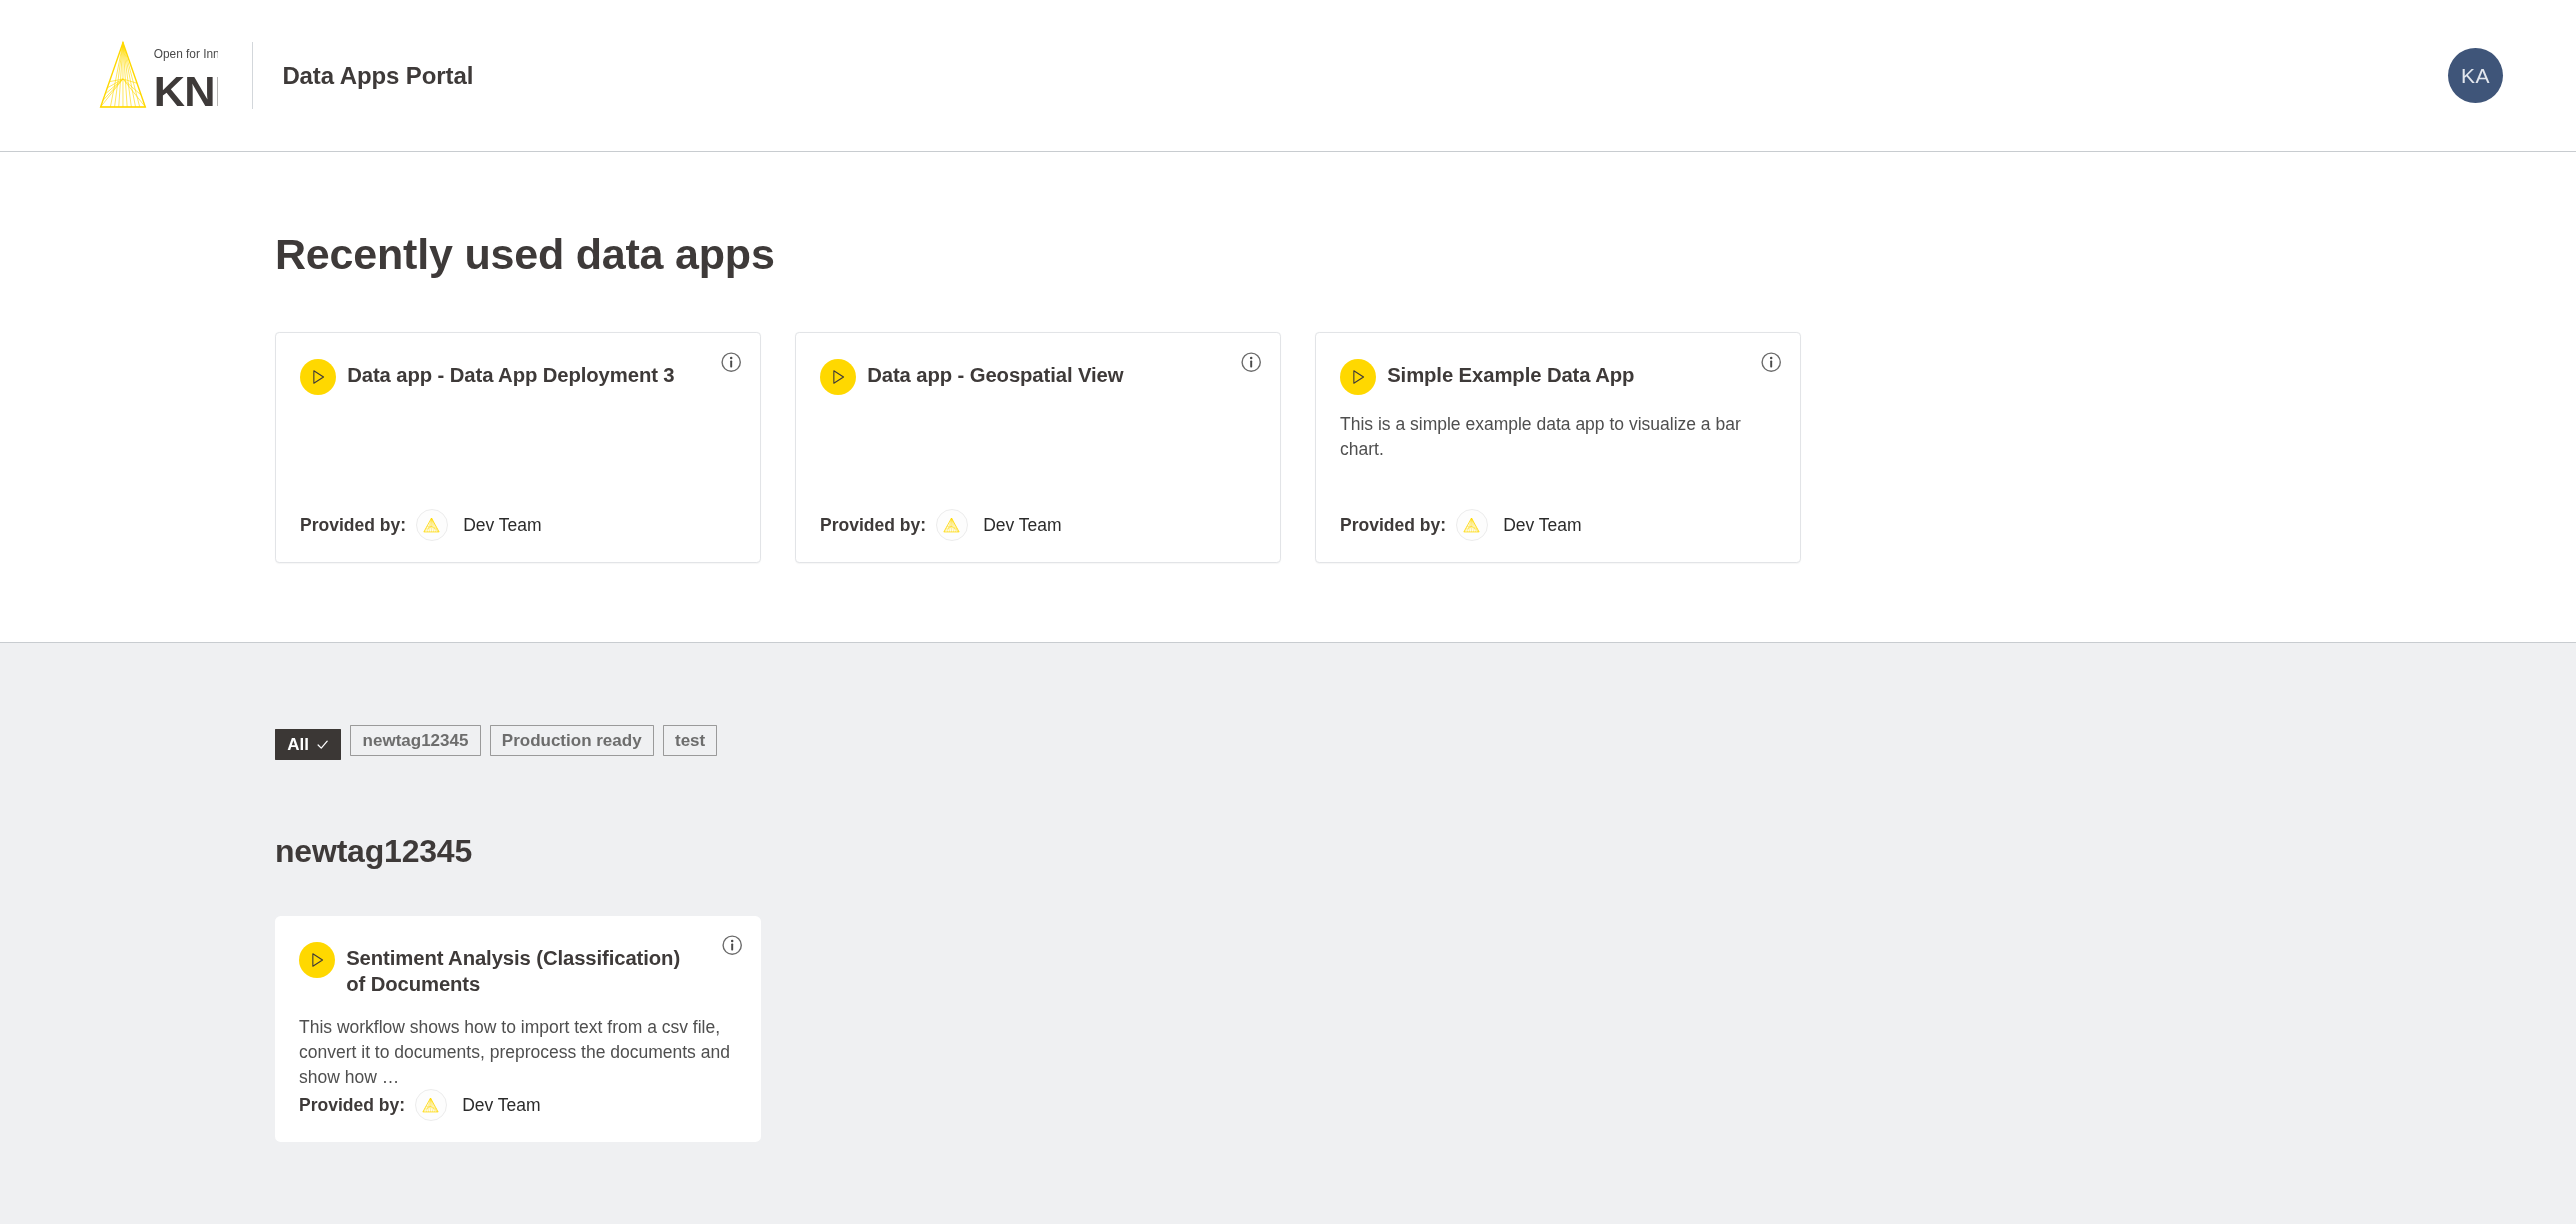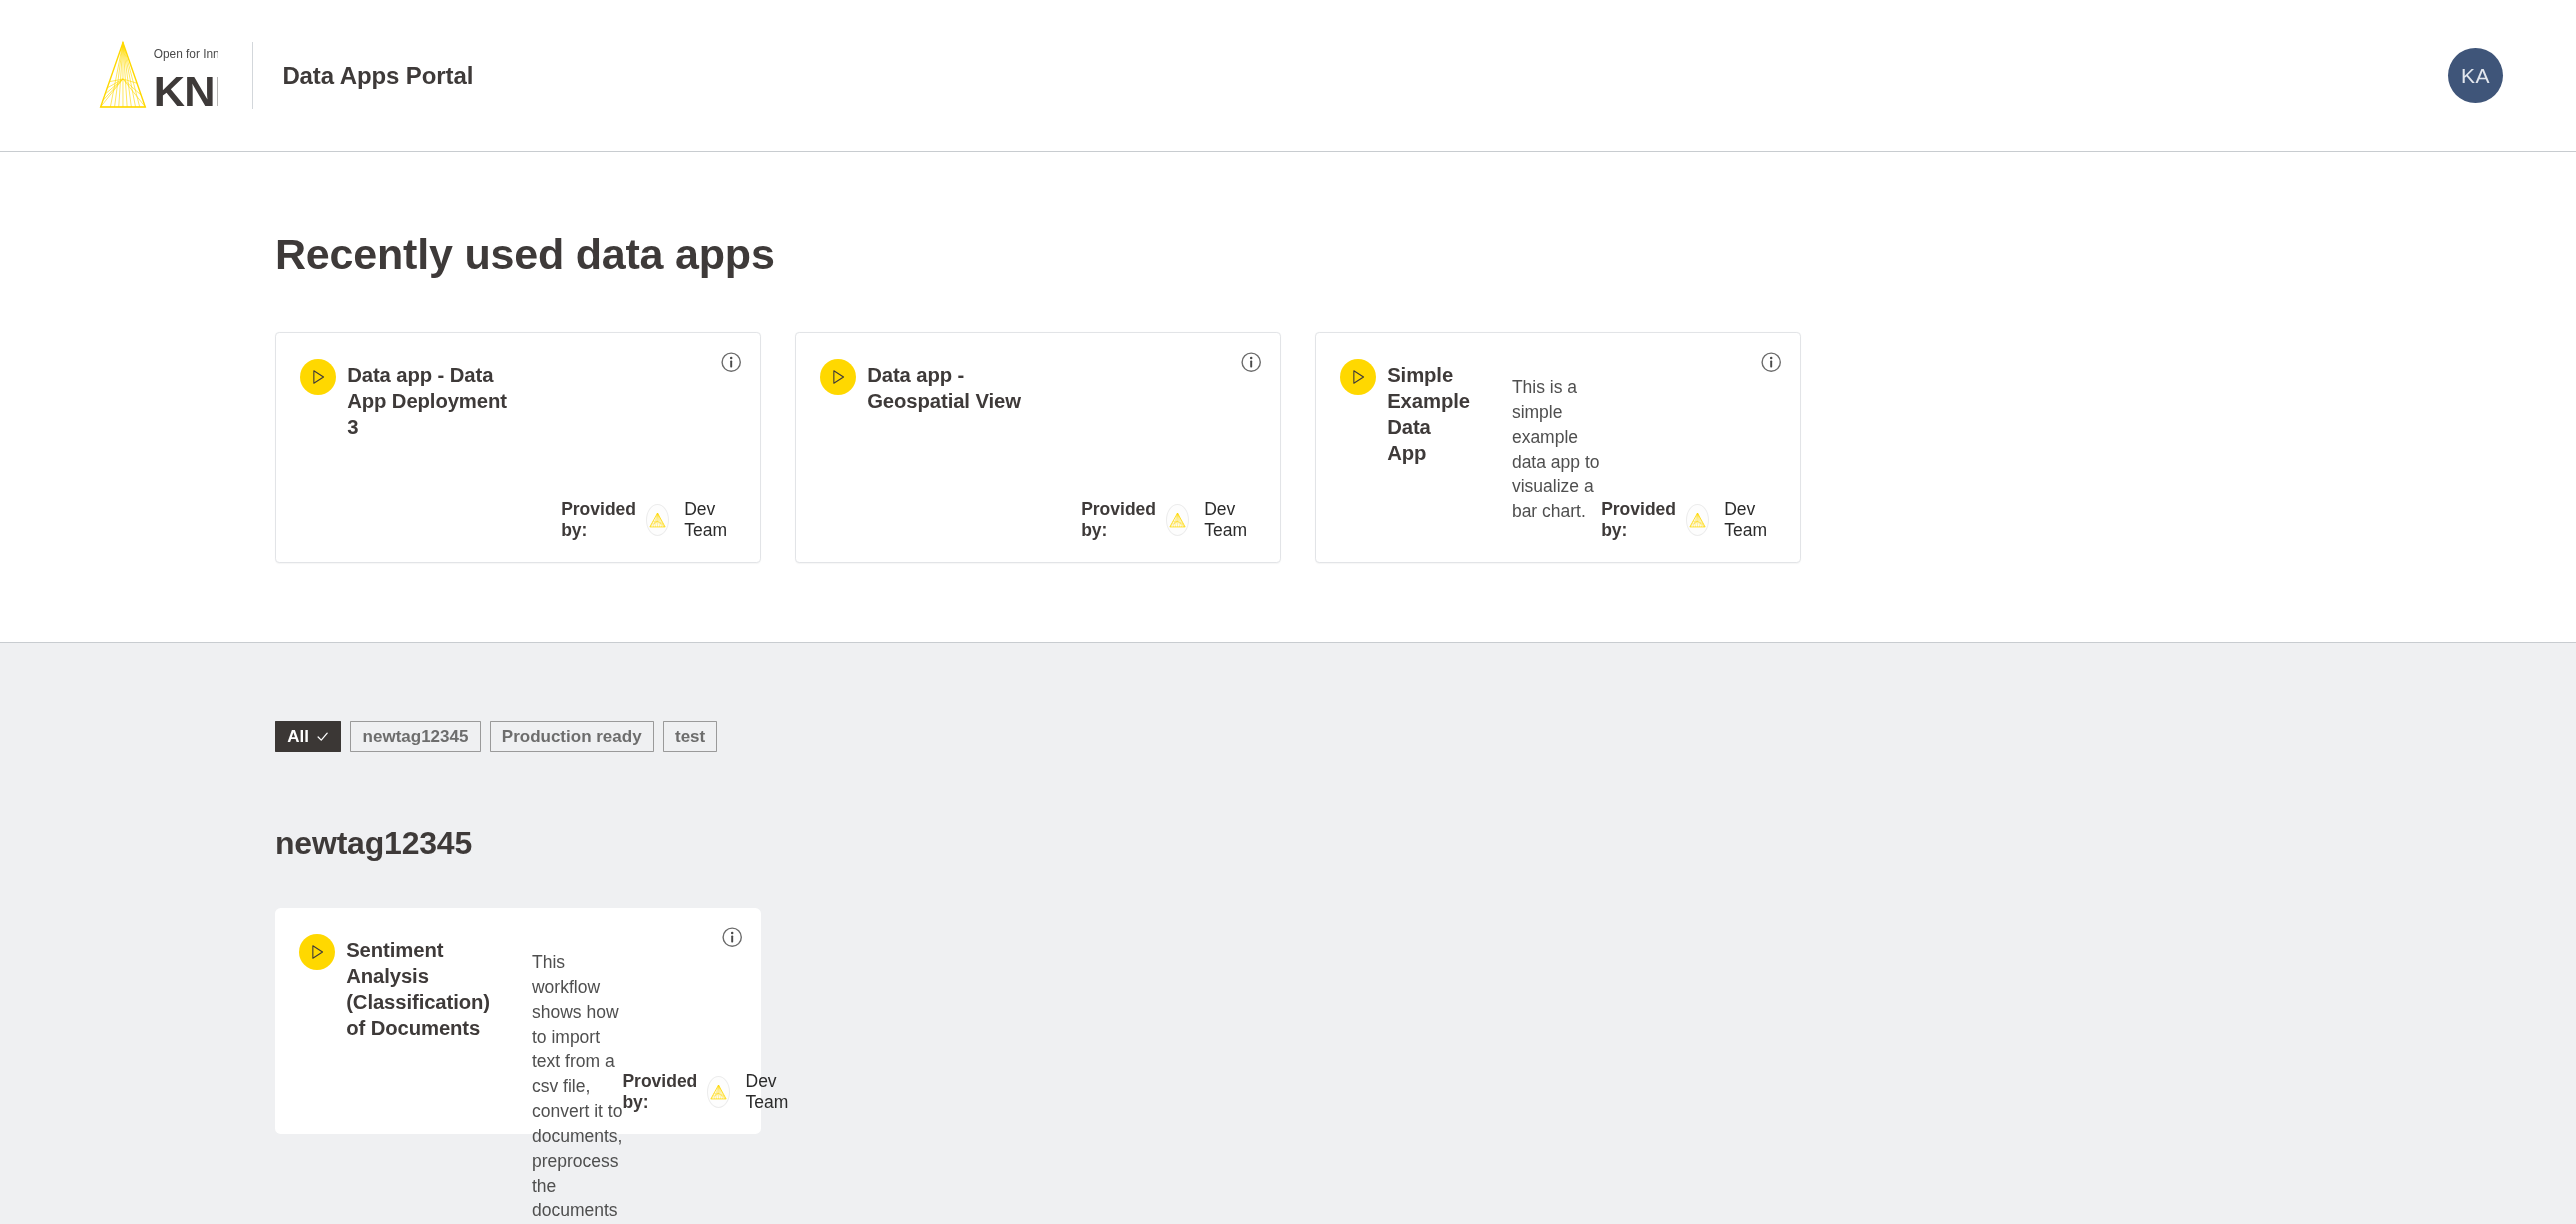--- a/index.html
+++ b/index.html
@@ -100,21 +100,21 @@
   .app-card {
     width: 486px;
     height: 231px;
     background: #ffffff;
     border: 1.4px solid #e2e4e7;
     border-radius: 4.2px;
     box-shadow: 0 0.7px 1.4px rgba(0,0,0,0.04);
     padding: 25px 24px 21px 24px;
     position: relative;
     display: flex;
-    flex-direction: row;
+    flex-direction: column;
     cursor: pointer;
   }
   .app-card.plain {
     border: none;
     box-shadow: none;
     border-radius: 5.6px;
   }
   .card-info-icon {
     position: absolute;
     top: 18px;
@@ -213,20 +213,21 @@
     font-weight: 700;
     border-radius: 0.7px;
     cursor: pointer;
     white-space: nowrap;
     line-height: 1;
   }
   .tag-chip.selected {
     background: #3b3735;
     border-color: #3b3735;
     color: #ffffff;
+    margin-top: 8px;
   }
   .tag-chip .check-icon {
     display: inline-block;
     width: 13.3px;
     height: 13.3px;
   }
   .tag-chip .check-icon svg { display: block; width: 13.3px; height: 13.3px; }
 
   .tag-group-title {
     font-size: 32px;

